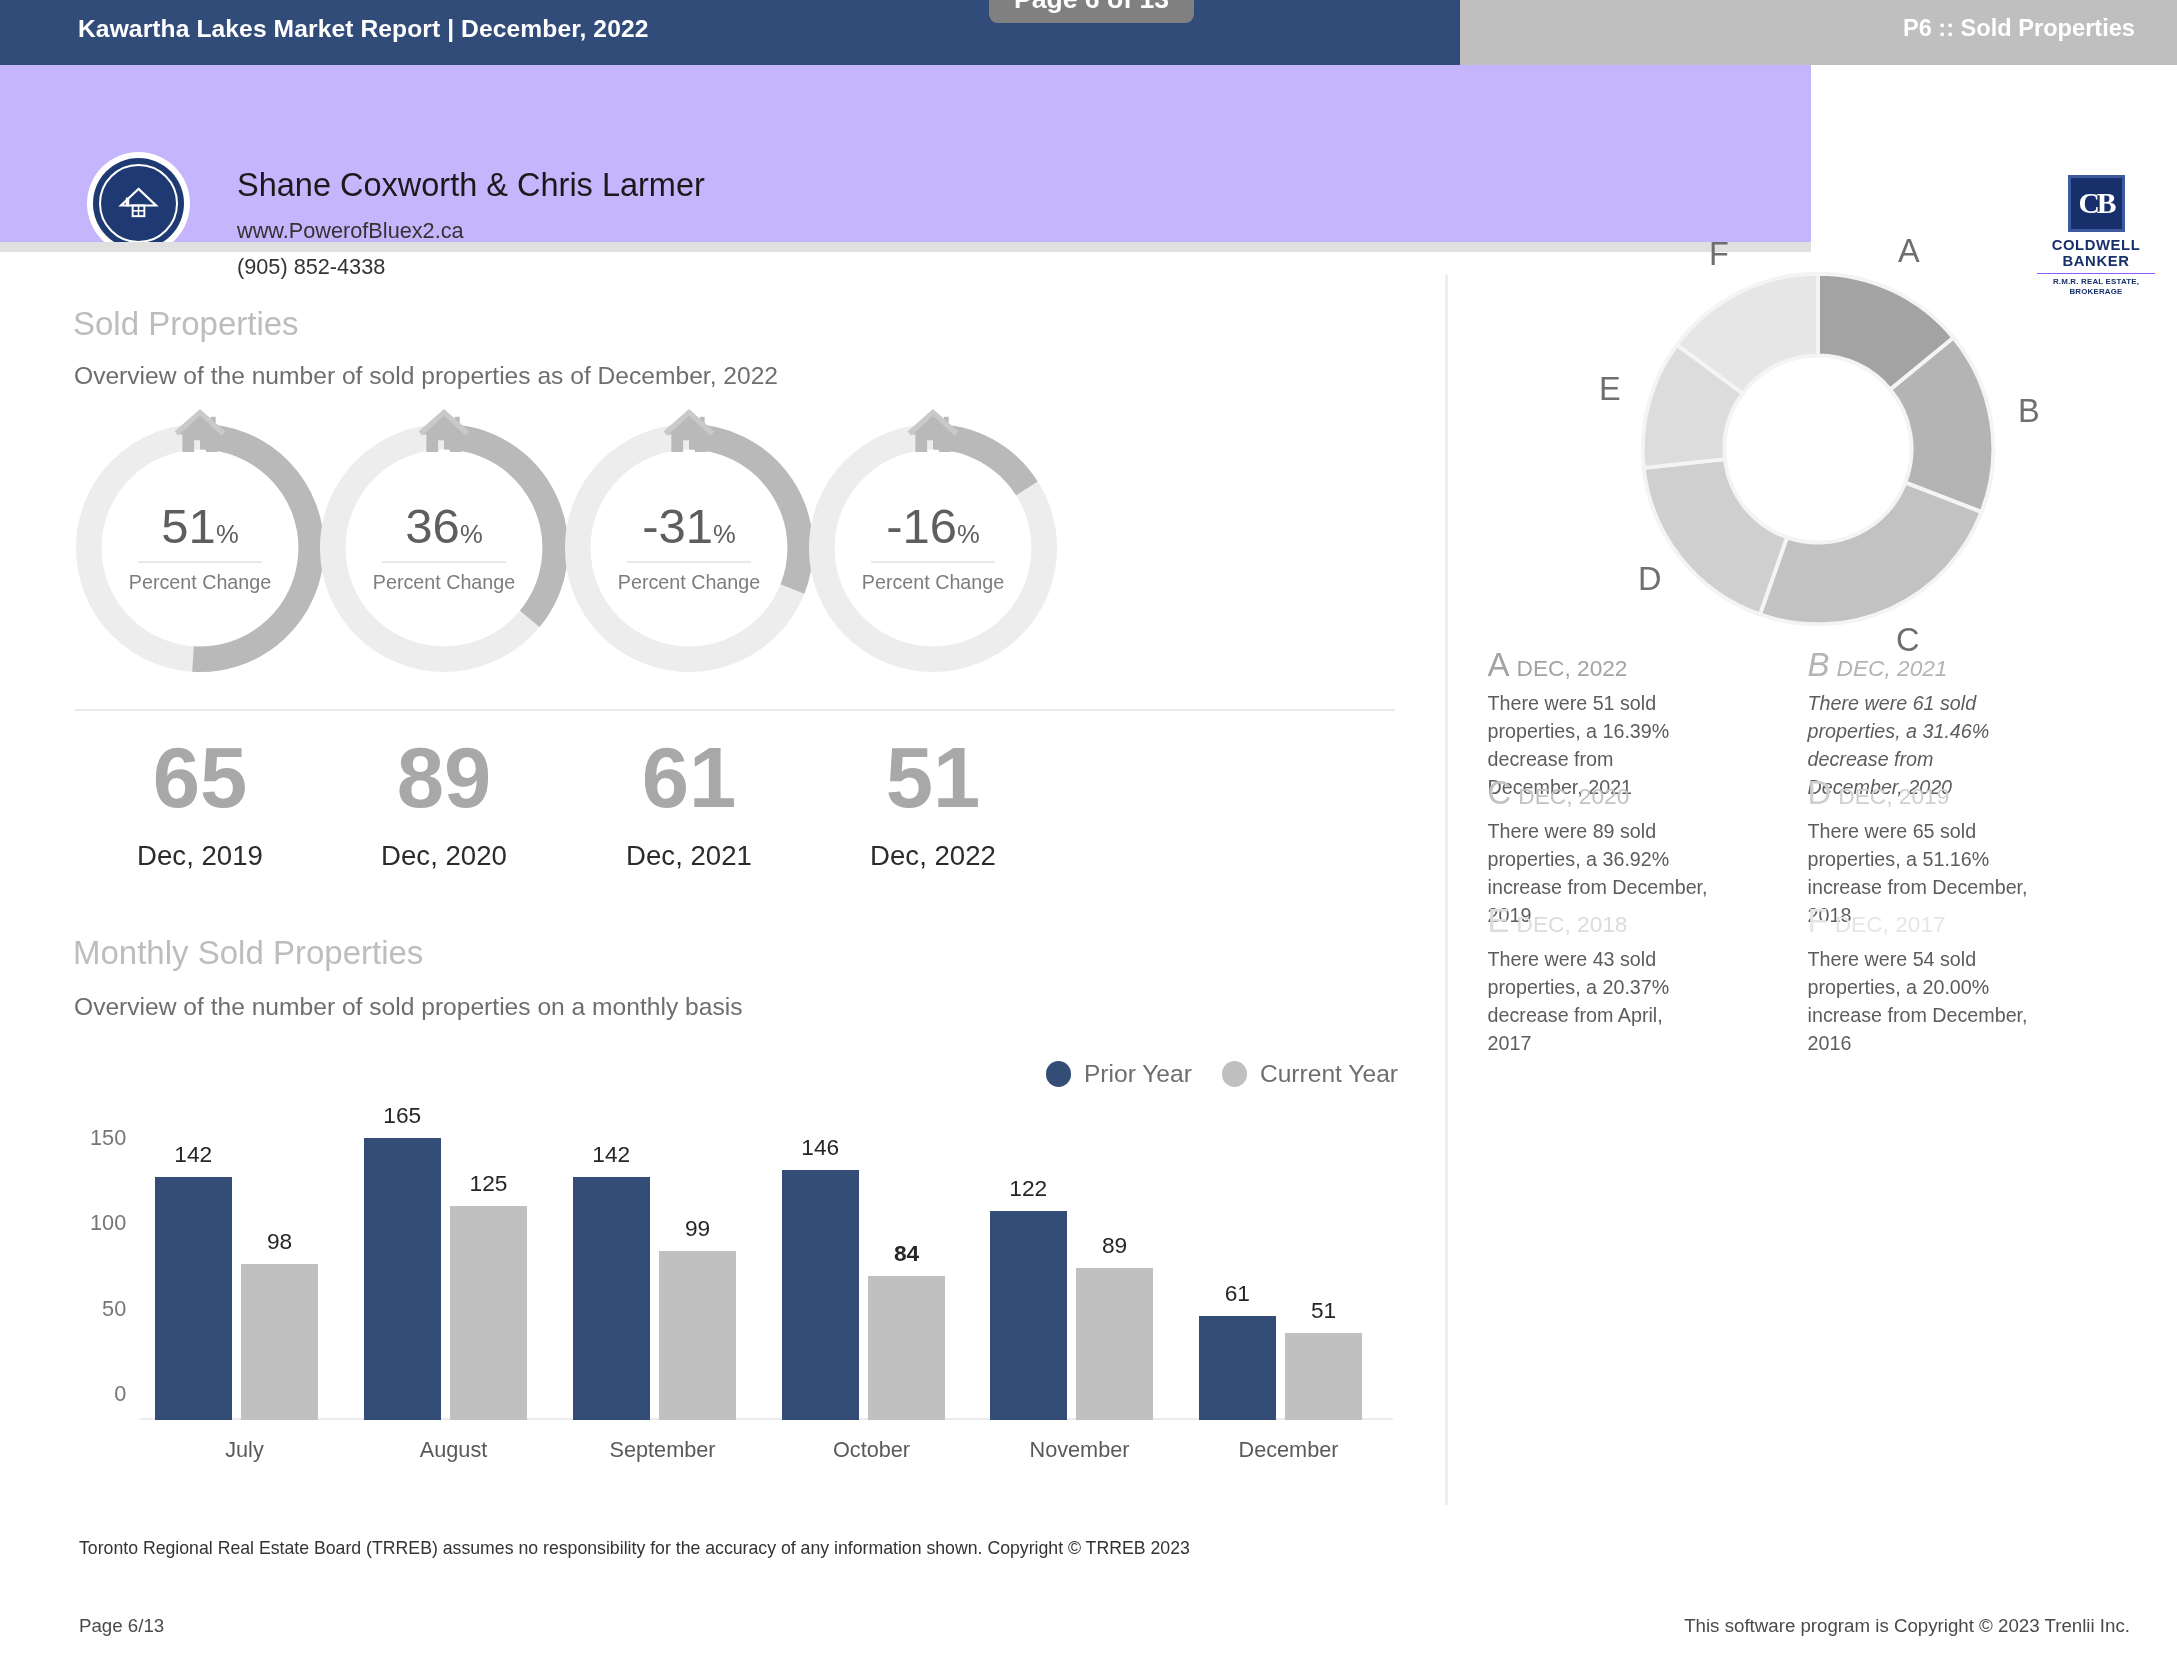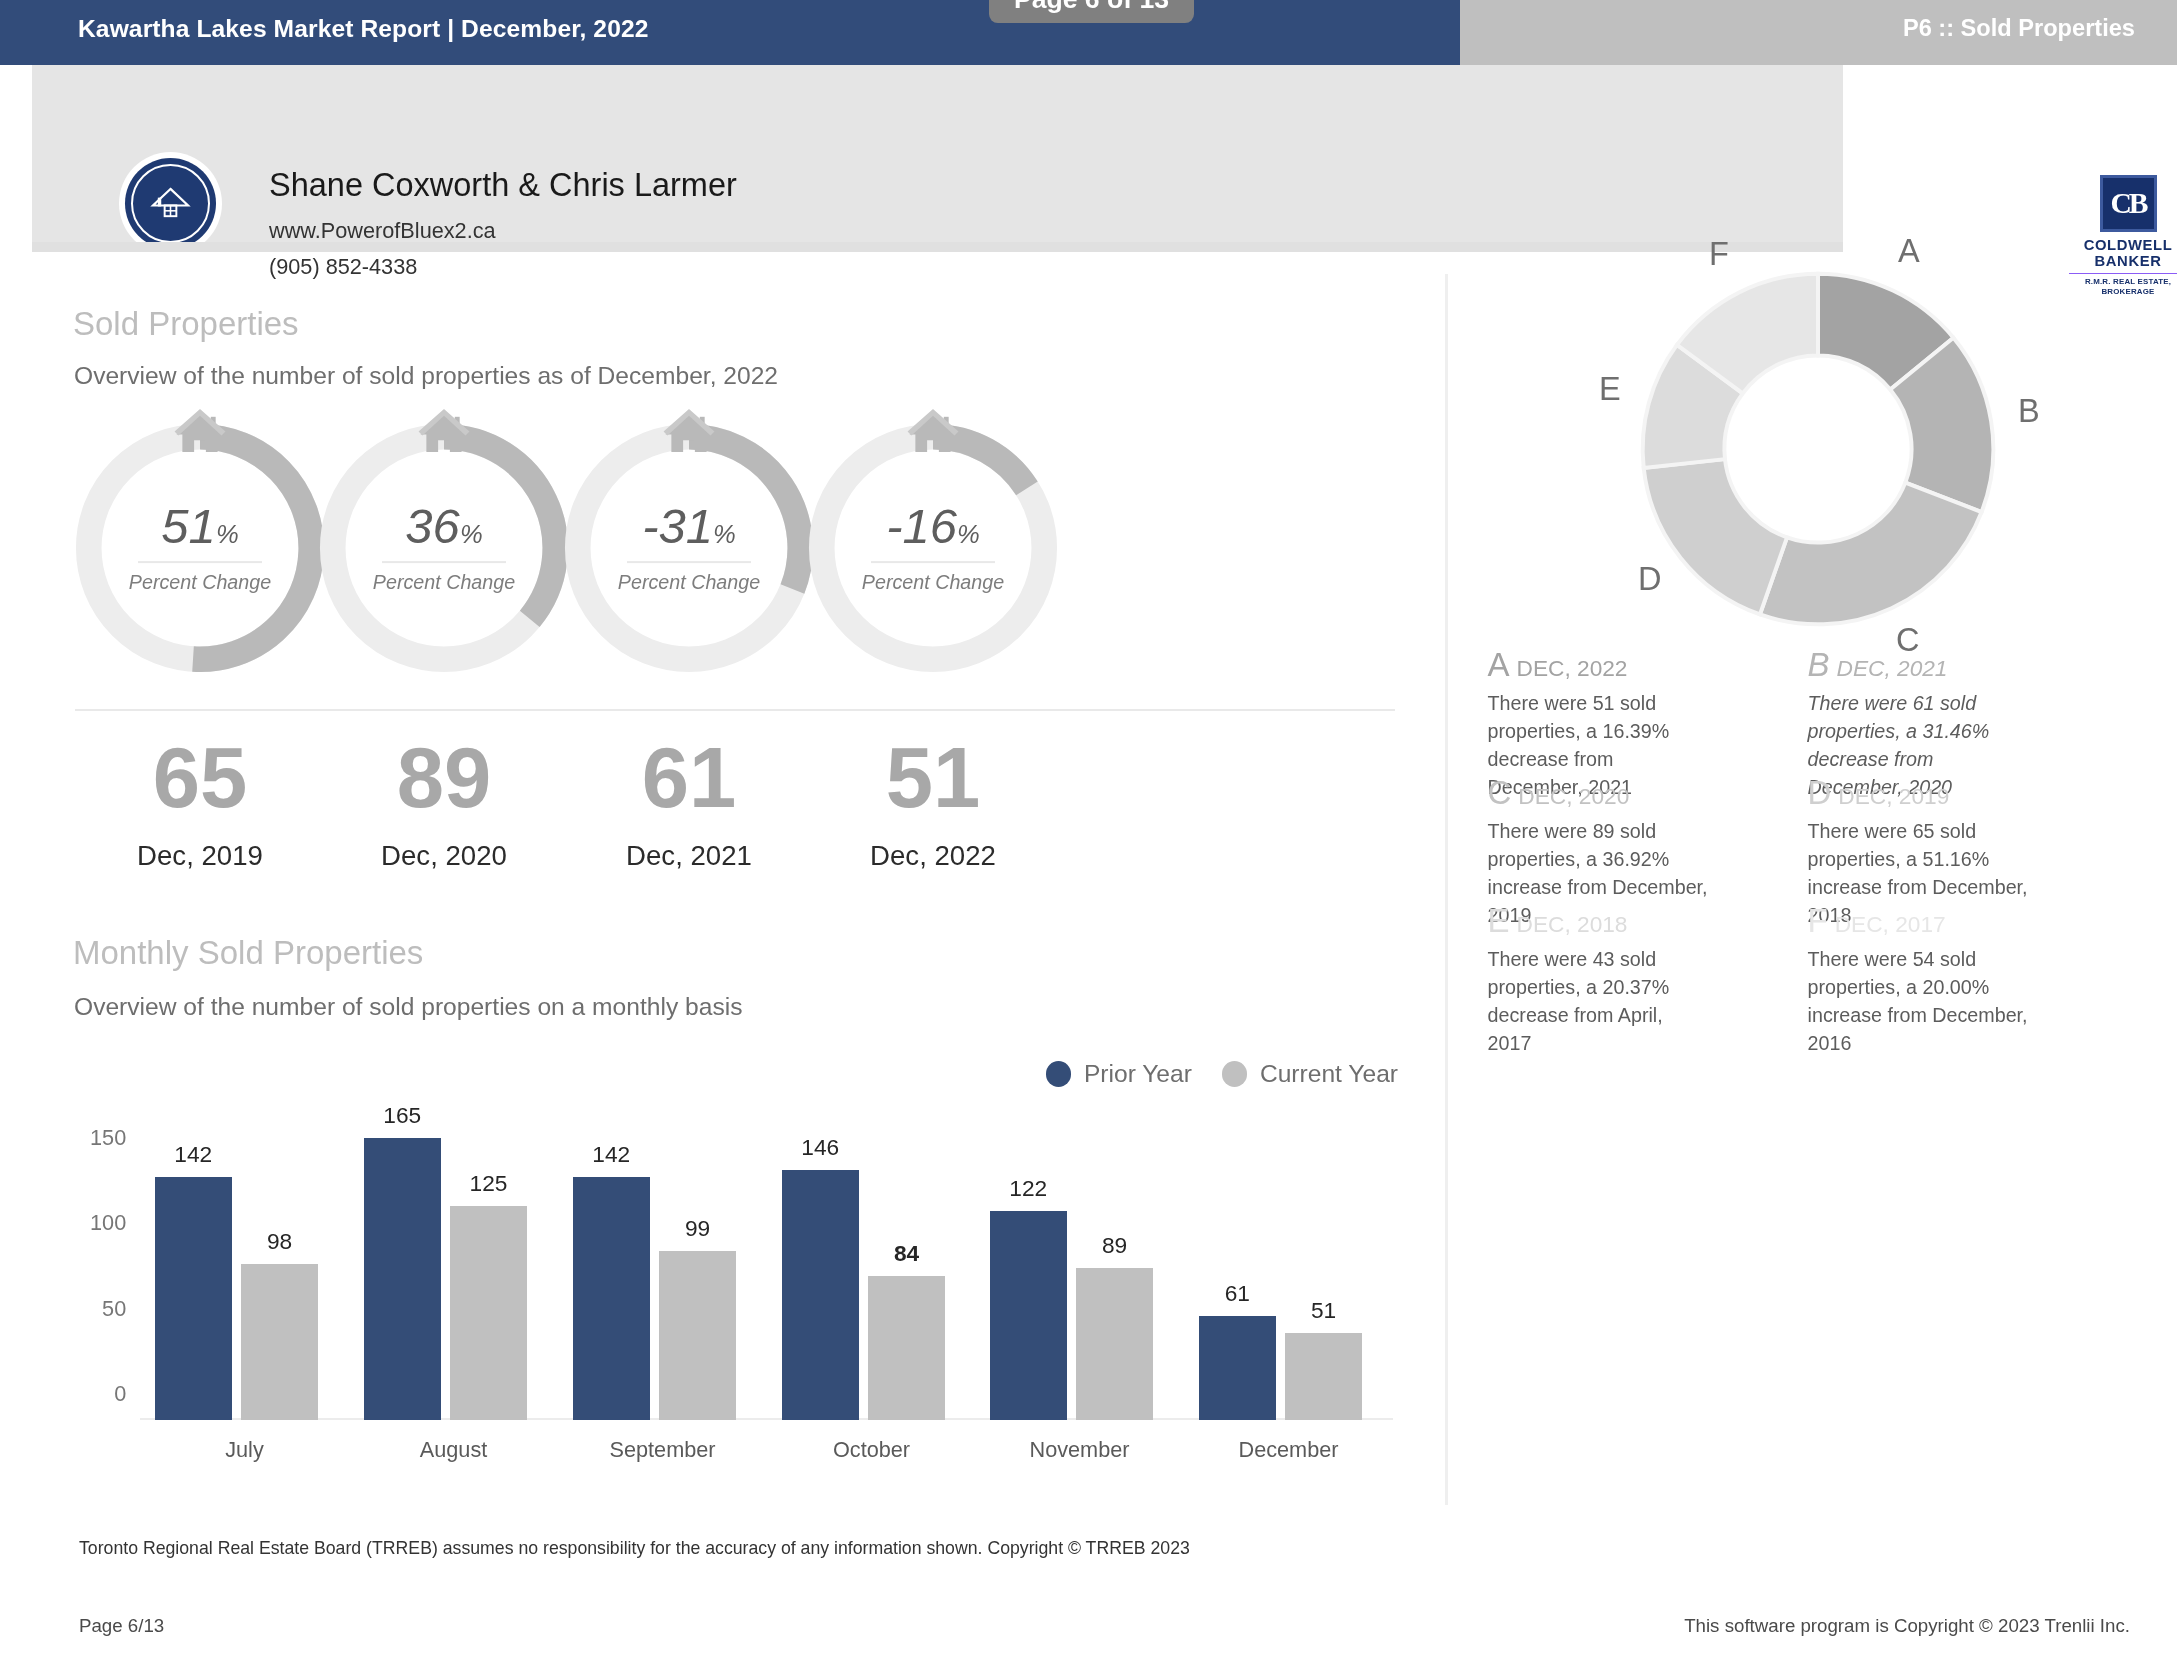--- a/index.html
+++ b/index.html
@@ -36,22 +36,21 @@
     width: 205px; height: 47px; border-radius: 8.9px;
     background: #808080;
     color: #ffffff; font-size: 26.6px; font-weight: 600;
     display: flex; align-items: center; justify-content: center;
     white-space: nowrap;
   }
 
   
   .agent-bar {
     position: absolute; left: 0; top: 65px; width: 1811px; height: 187px;
-    background: #e5e5e5;
-    margin-left: 32px;
+    background: #c4b5fd;
   }
   .agent-bar::after {
     content: ""; position: absolute; left: 0; bottom: 0; width: 100%; height: 9.9px;
     background: #e0e0e0;
   }
   .agent-logo {
     position: absolute; left: 87px; top: 87px;
     width: 103px; height: 103px; border-radius: 50%;
     background: #ffffff;
     display: flex; align-items: center; justify-content: center;
@@ -108,21 +107,20 @@
   .gauges { position: absolute; left: 73px; top: 169px; width: 1325px; height: 276px; }
   .gauge { position: absolute; top: 0; width: 254px; height: 254px; }
   .gauge-svg { position: absolute; left: 0; top: 0; }
   .gauge-house {
     position: absolute; left: 50%; top: -13.8px; transform: translateX(-50%);
     width: 53px; height: 47px;
   }
   .gauge-center {
     position: absolute; left: 0; right: 0; top: 50%; transform: translateY(-50%);
     text-align: center;
-    font-style: italic;
   }
   .gauge-val { font-size: 49px; color: #5e5e5e; line-height: 1; }
   .gauge-val .pct { font-size: 25.6px; }
   .gauge-rule { width: 124px; height: 2px; background: #e8e8e8; margin: 9.9px auto 7.9px; }
   .gauge-lab { font-size: 19.7px; color: #7d7d7d; }
 
   .hrule { position: absolute; left: 75px; top: 457px; width: 1320px; height: 2px; background: #e9e9e9; }
 
   .totals { position: absolute; left: 73px; top: 483px; width: 1325px; height: 148px; }
   .total { position: absolute; top: 0; width: 254px; text-align: center; }

